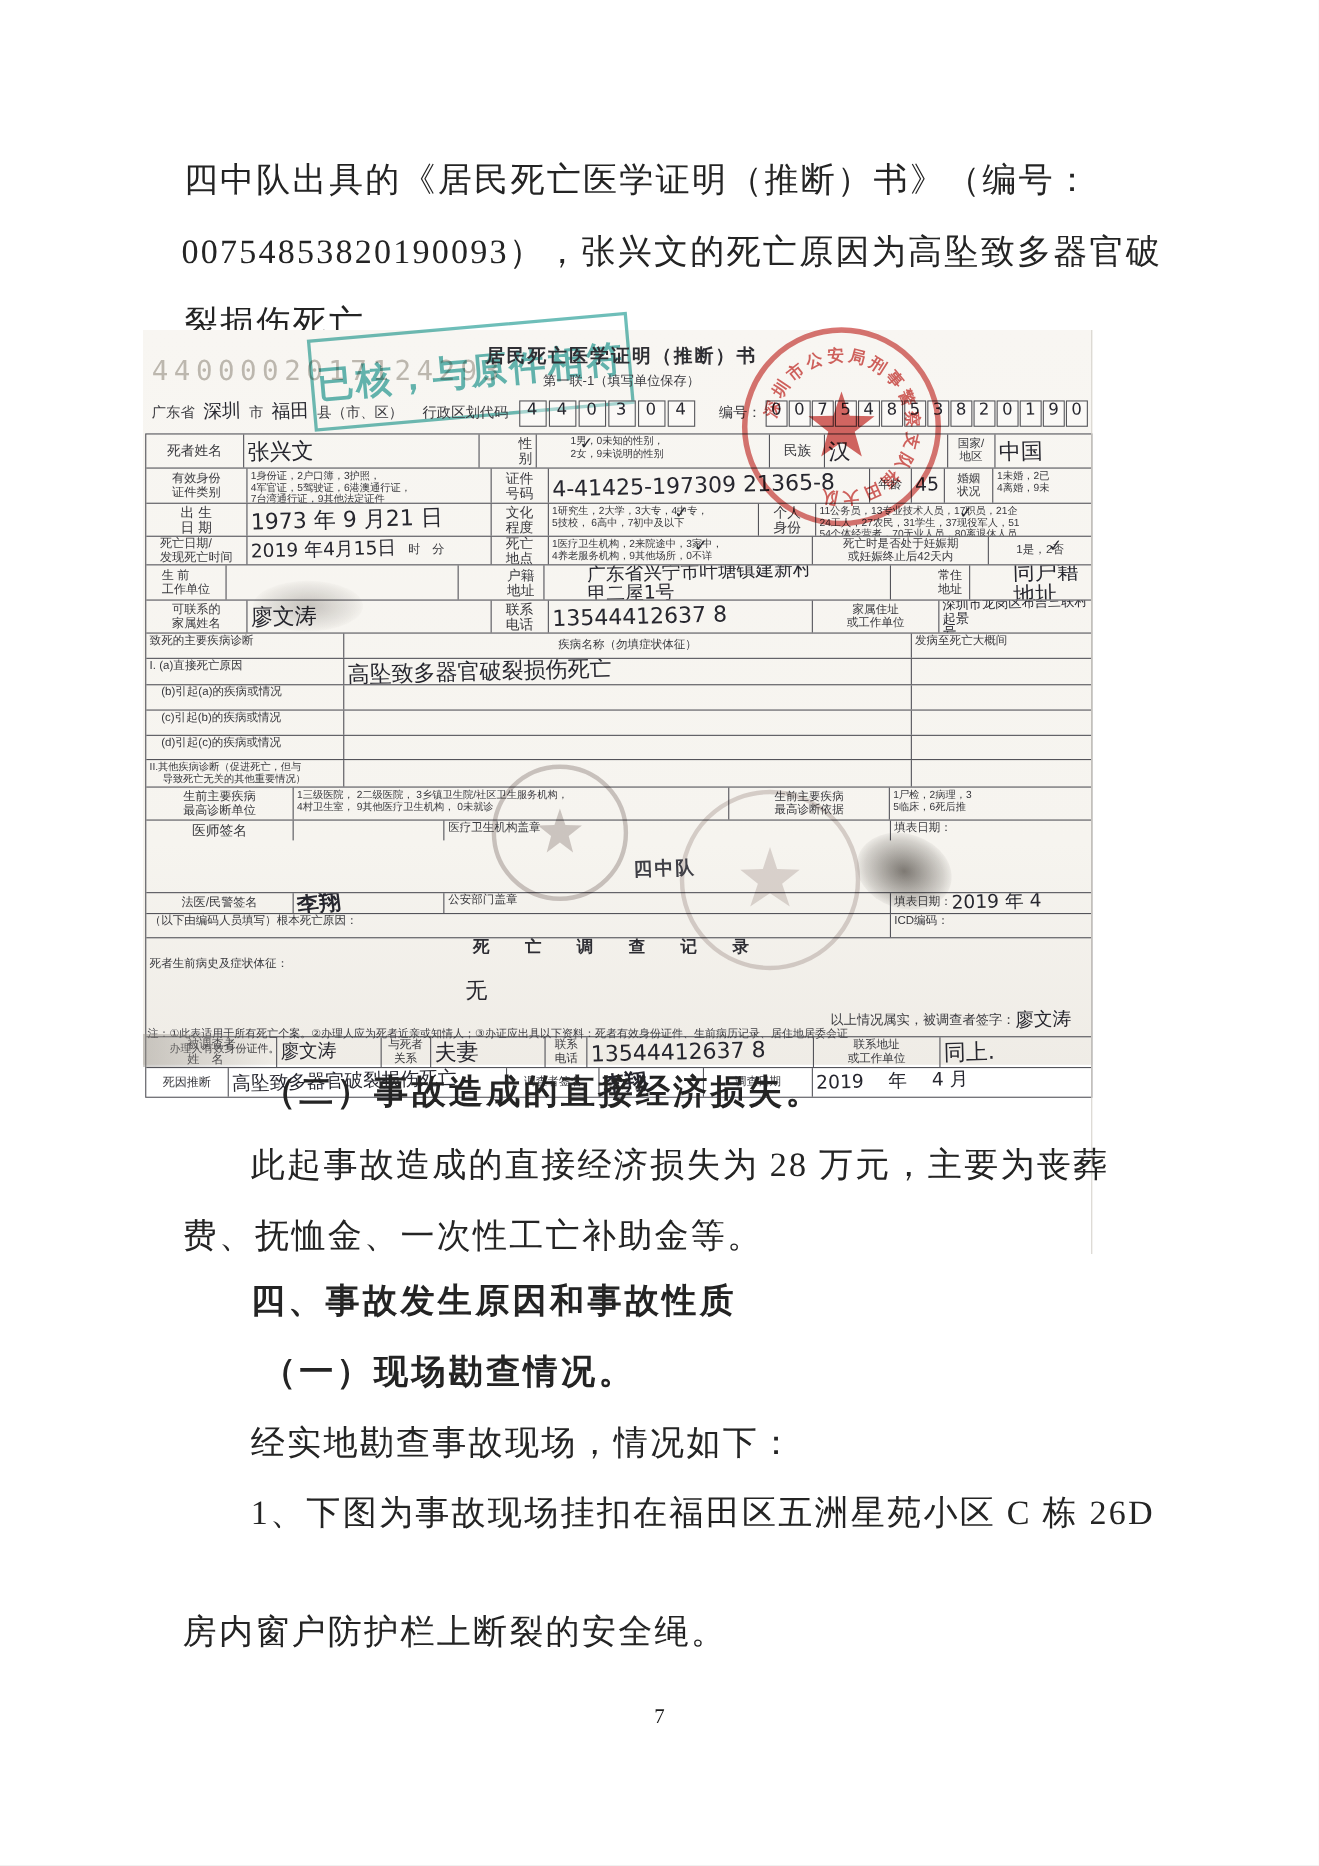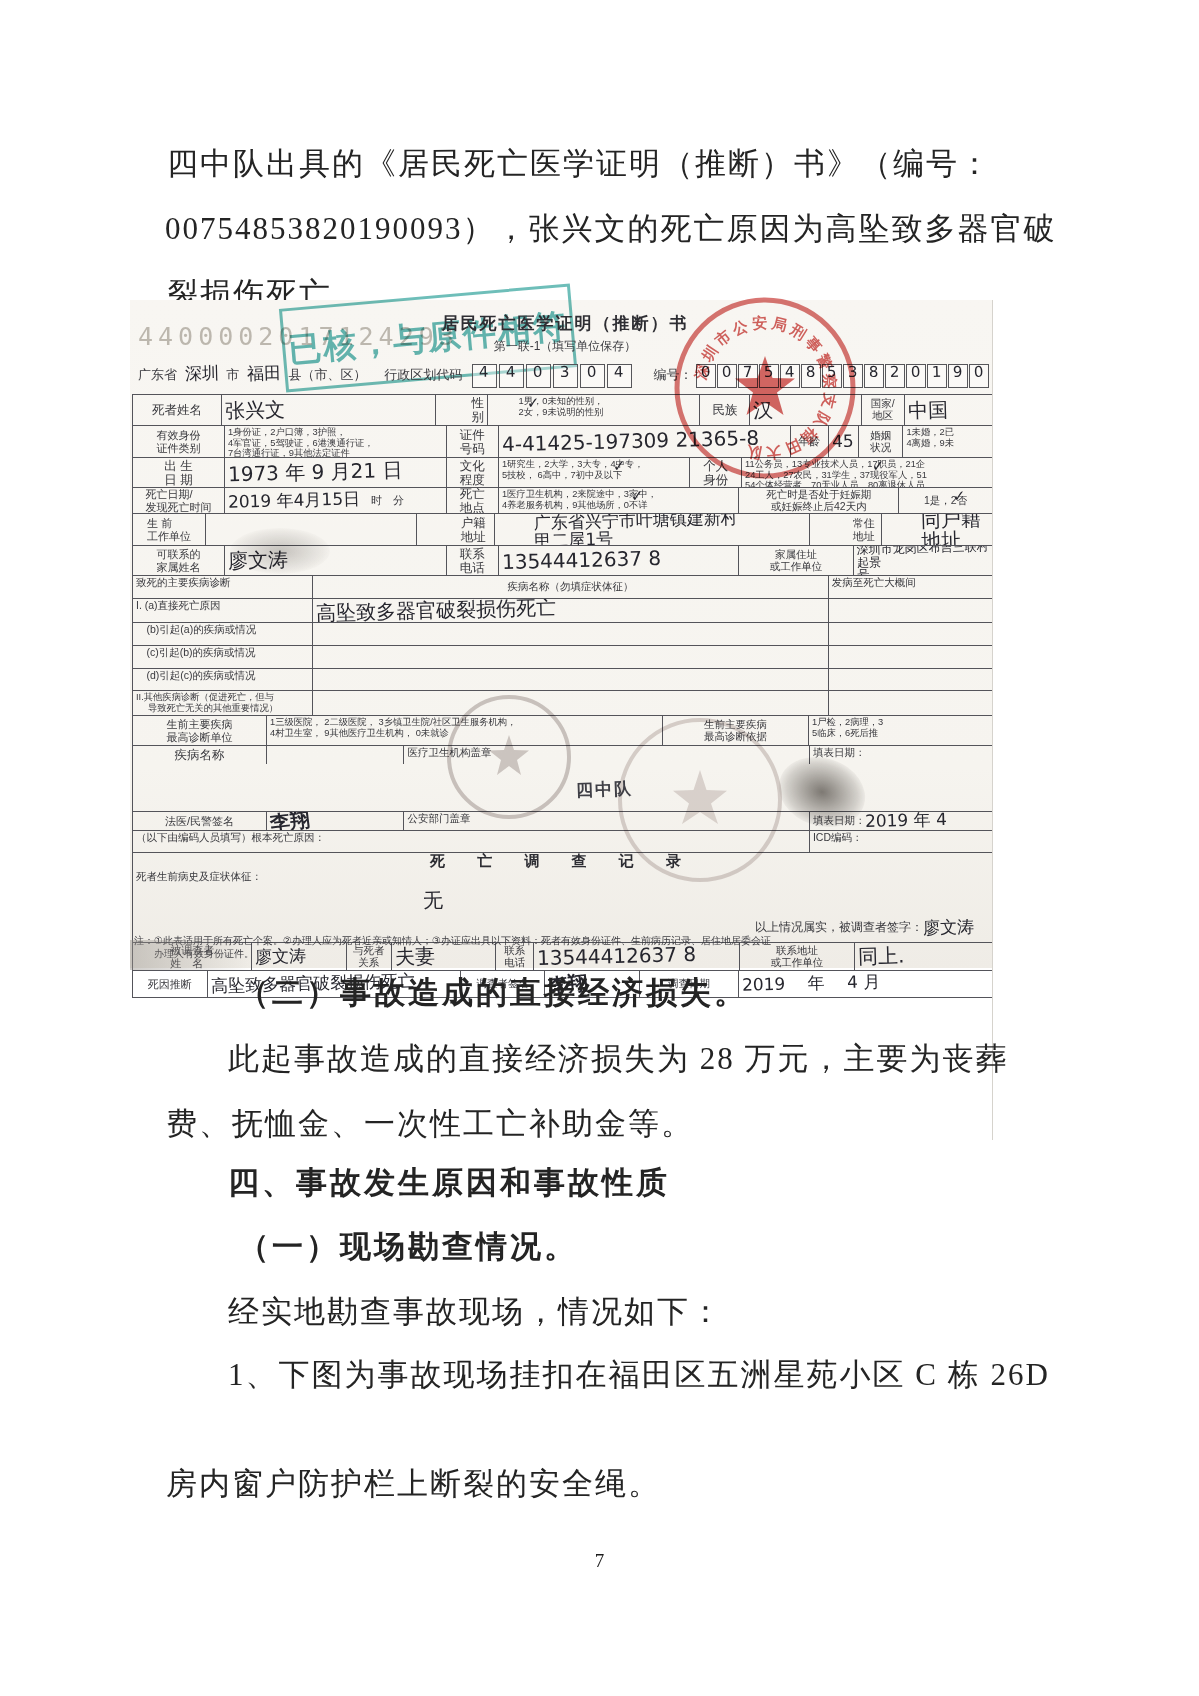--- a/index.html
+++ b/index.html
@@ -205,21 +205,21 @@
           <div class="cell lbl sm" style="width: 15.6%;"><span>生前主要疾病
 最高诊断单位</span></div>
           <div class="cell opt tiny" style="width: 46.1%;"><span>1三级医院，  2二级医院，  3乡镇卫生院/社区卫生服务机构，
 4村卫生室，  9其他医疗卫生机构，  0未就诊</span></div>
           <div class="cell opt ctr" style="width: 17%;"><span>生前主要疾病
 最高诊断依据</span></div>
           <div class="cell opt tiny" style="width: 21.3%;"><span>1尸检，2病理，3
 5临床，6死后推</span></div>
         </div>
         <div class="row" style="height: 18px;">
-          <div class="cell lbl" style="width: 15.6%;"><span>疾病名称</span></div>
+          <div class="cell lbl" style="width: 15.6%;"><span>医师签名</span></div>
           <div class="cell opt" style="width: 16%;"><span></span></div>
           <div class="cell opt" style="width: 47.2%;"><span>医疗卫生机构盖章</span></div>
           <div class="cell opt" style="width: 21.2%;"><span>填表日期：</span></div>
         </div>
         <div class="row" style="height: 18px; margin-top: 47px;">
           <div class="cell lbl sm" style="width: 15.6%;"><span>法医/民警签名</span></div>
           <div class="cell hwc sig" style="width: 16%;"><span></span><span class="hw">李翔</span></div>
           <div class="cell opt" style="width: 47.2%;"><span>公安部门盖章</span></div>
           <div class="cell opt hwc" style="width: 21.2%;"><span>填表日期： </span><span class="hw">2019 年 4</span></div>
         </div>

